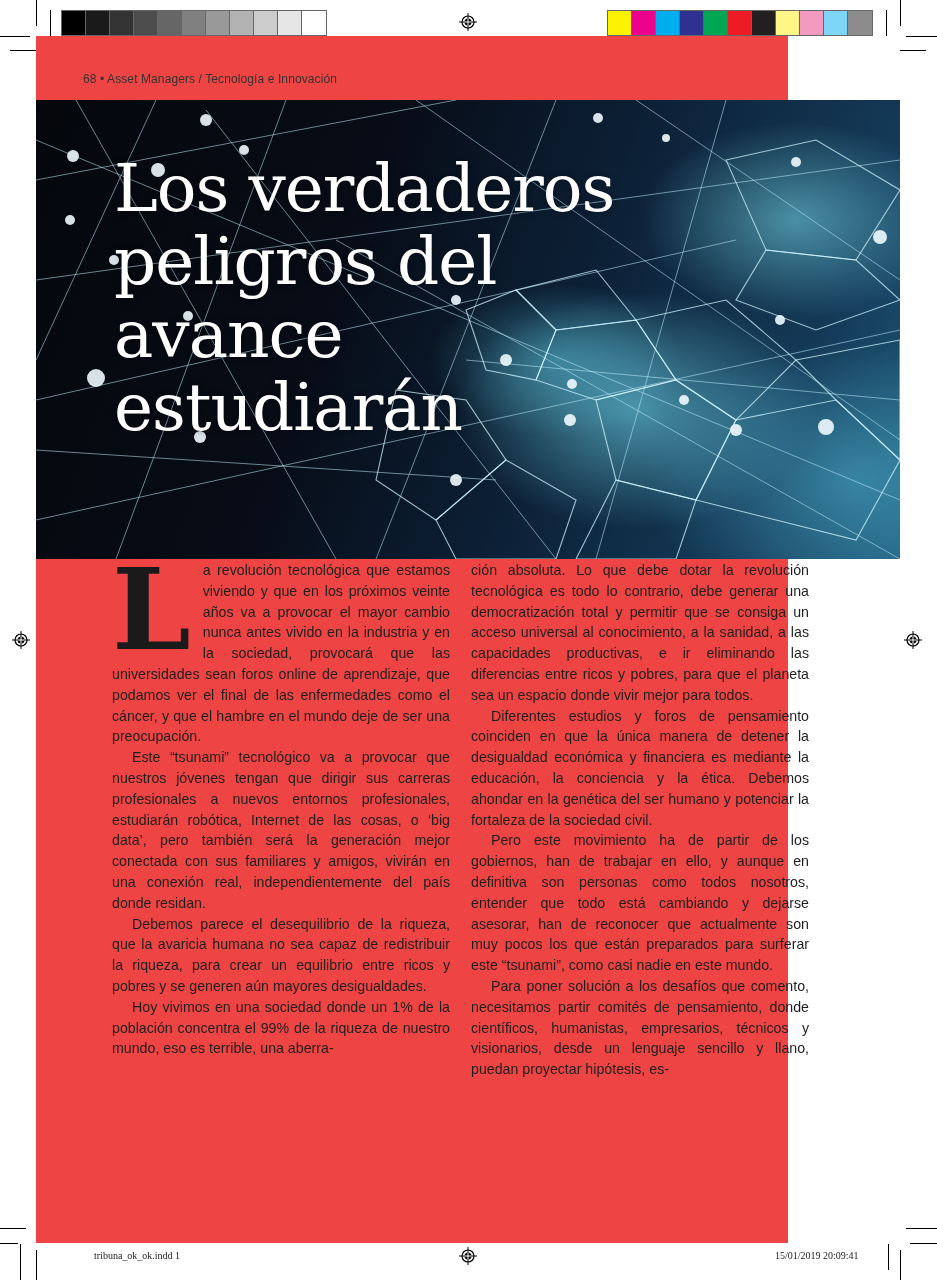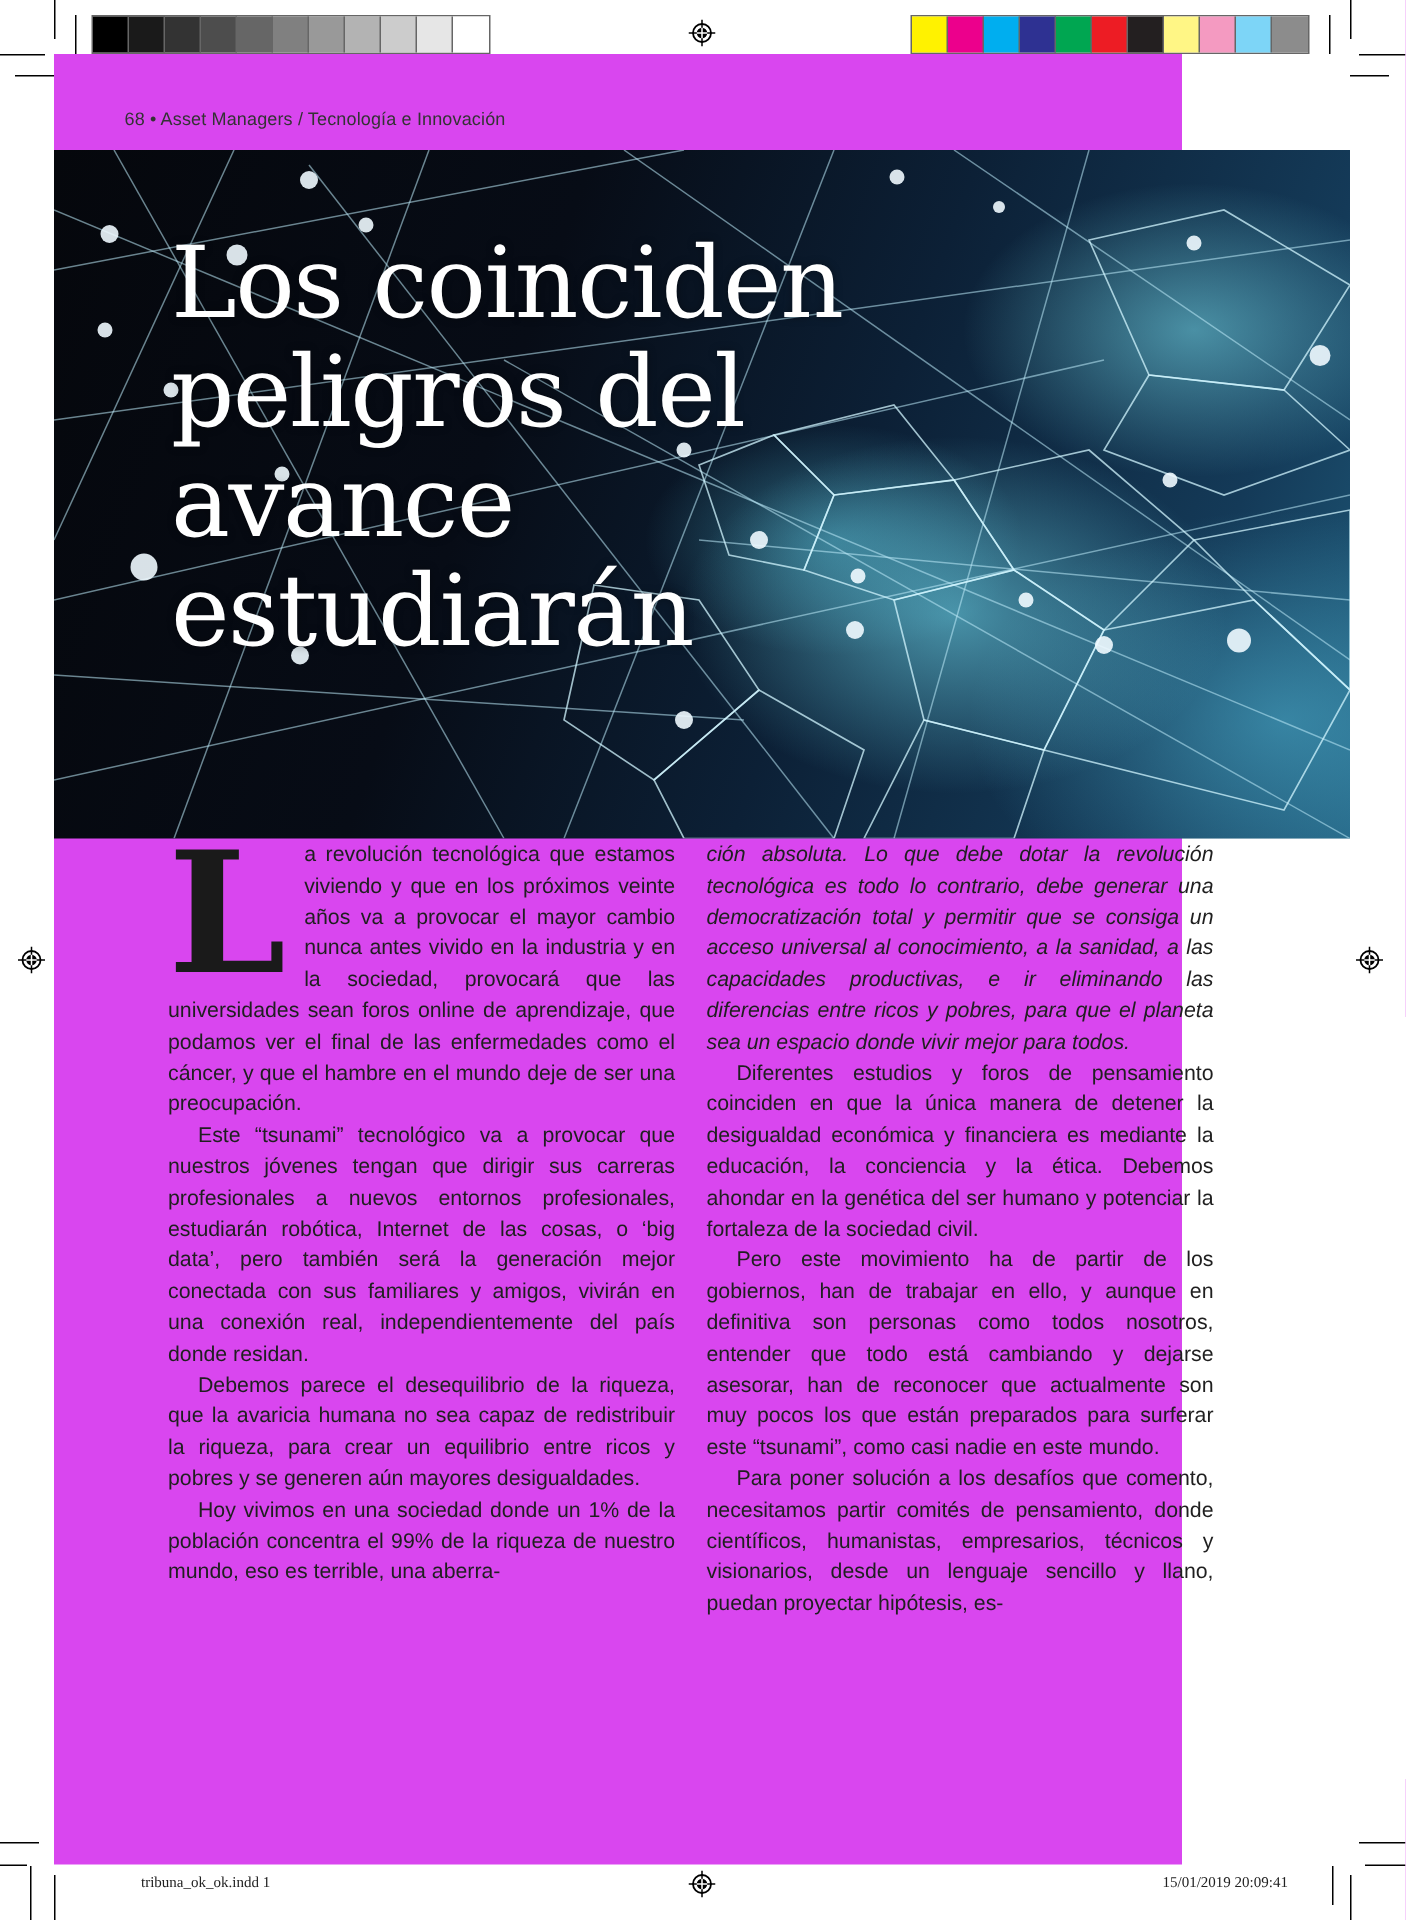--- a/index.html
+++ b/index.html
@@ -7,21 +7,21 @@
   body { position: relative; font-family: "Liberation Sans", sans-serif; }
 
   
   .crop { position: absolute; background: #000; }
   .colorbar { position: absolute; top: 10px; height: 26px; display: flex; border: 1px solid #666; }
   .colorbar .sw { width: 24px; height: 100%; border-right: 1px solid #666; }
   .colorbar .sw:last-child { border-right: none; }
   .reg { position: absolute; width: 18px; height: 18px; }
 
   
-  .page { position: absolute; left: 36px; top: 36px; width: 752px; height: 1207px; background: #d946ef; }
+  .page { position: absolute; left: 36px; top: 36px; width: 752px; height: 1207px; background: #ef4444; }
   .running-head { position: absolute; left: 47px; top: 36px; font-size: 12px; color: #333; letter-spacing: 0.1px; }
 
   .hero { position: absolute; left: 0; top: 64px; width: 864px; height: 459px; overflow: hidden;
     background:
       radial-gradient(ellipse 220px 140px at 760px 120px, rgba(120,220,235,0.55), rgba(0,0,0,0) 70%),
       radial-gradient(ellipse 260px 170px at 600px 310px, rgba(110,215,235,0.6), rgba(0,0,0,0) 70%),
       radial-gradient(ellipse 300px 200px at 820px 380px, rgba(80,180,210,0.55), rgba(0,0,0,0) 70%),
       radial-gradient(ellipse 180px 110px at 520px 260px, rgba(90,200,225,0.45), rgba(0,0,0,0) 70%),
       linear-gradient(110deg, #05070c 0%, #070c16 35%, #0c2036 60%, #143a58 85%, #1f5a7a 100%);
   }
@@ -31,21 +31,21 @@
     text-shadow: 0 0 6px rgba(0,0,0,0.35); }
   .hero-title span { display: block; }
 
   
   .col { position: absolute; top: 560px; width: 338px; font-family: "Liberation Sans", sans-serif;
     font-size: 14.2px; line-height: 20.8px; color: #1f1f1f; text-align: justify; }
   .col-left { left: 112px; }
   .col-right { left: 471px; }
   .col p { text-indent: 20px; }
   .col p.first { text-indent: 0; }
-  .col p.cont { text-indent: 0; font-style: italic; }
+  .col p.cont { text-indent: 0; }
   .dropcap { float: left; font-family: "DejaVu Serif", serif; font-weight: bold; font-size: 112px; line-height: 88px;
     height: 92px; margin: 6px 12px 0 0; color: #1a1a1a; }
 
   .slug { position: absolute; top: 1250px; font-family: "Liberation Serif", serif; font-size: 10px; color: #222; }
 </style>
 </head>
 <body>
 
 <div class="crop" style="left:36px;top:0;width:1px;height:26px;"></div>
 <div class="crop" style="left:50px;top:10px;width:1px;height:26px;"></div>
@@ -180,21 +180,21 @@
         <circle cx="744" cy="220" r="5"></circle>
         <circle cx="164" cy="337" r="6"></circle>
         <circle cx="648" cy="300" r="5"></circle>
         <circle cx="700" cy="330" r="6"></circle>
         <circle cx="420" cy="200" r="5"></circle>
         <circle cx="562" cy="18" r="5"></circle>
         <circle cx="630" cy="38" r="4"></circle>
       </g>
     </svg>
     <h1 class="hero-title">
-      <span>Los coinciden</span>
+      <span>Los verdaderos</span>
       <span>peligros del</span>
       <span>avance</span>
       <span>estudiarán</span>
     </h1>
   </div>
 </div>
 
 <div class="col col-left">
   <p class="first">
     <span class="dropcap">L</span><span>a revolución tecnológica que estamos viviendo y que en los próximos veinte años va a provocar el mayor cambio nunca antes vivido en la industria y en la sociedad, provocará que las universidades sean foros online de aprendizaje, que podamos ver el final de las enfermedades como el cáncer, y que el hambre en el mundo deje de ser una preocupación.</span>

